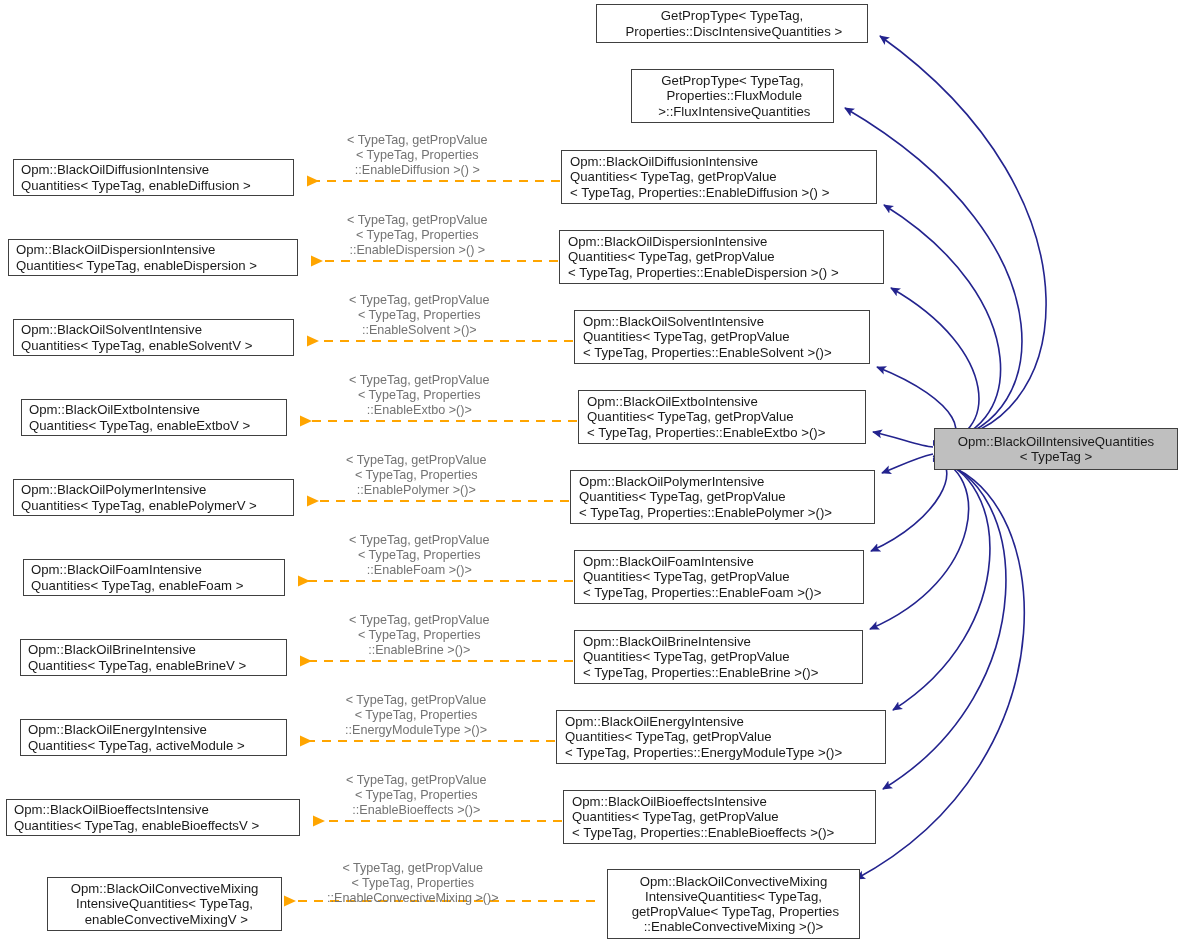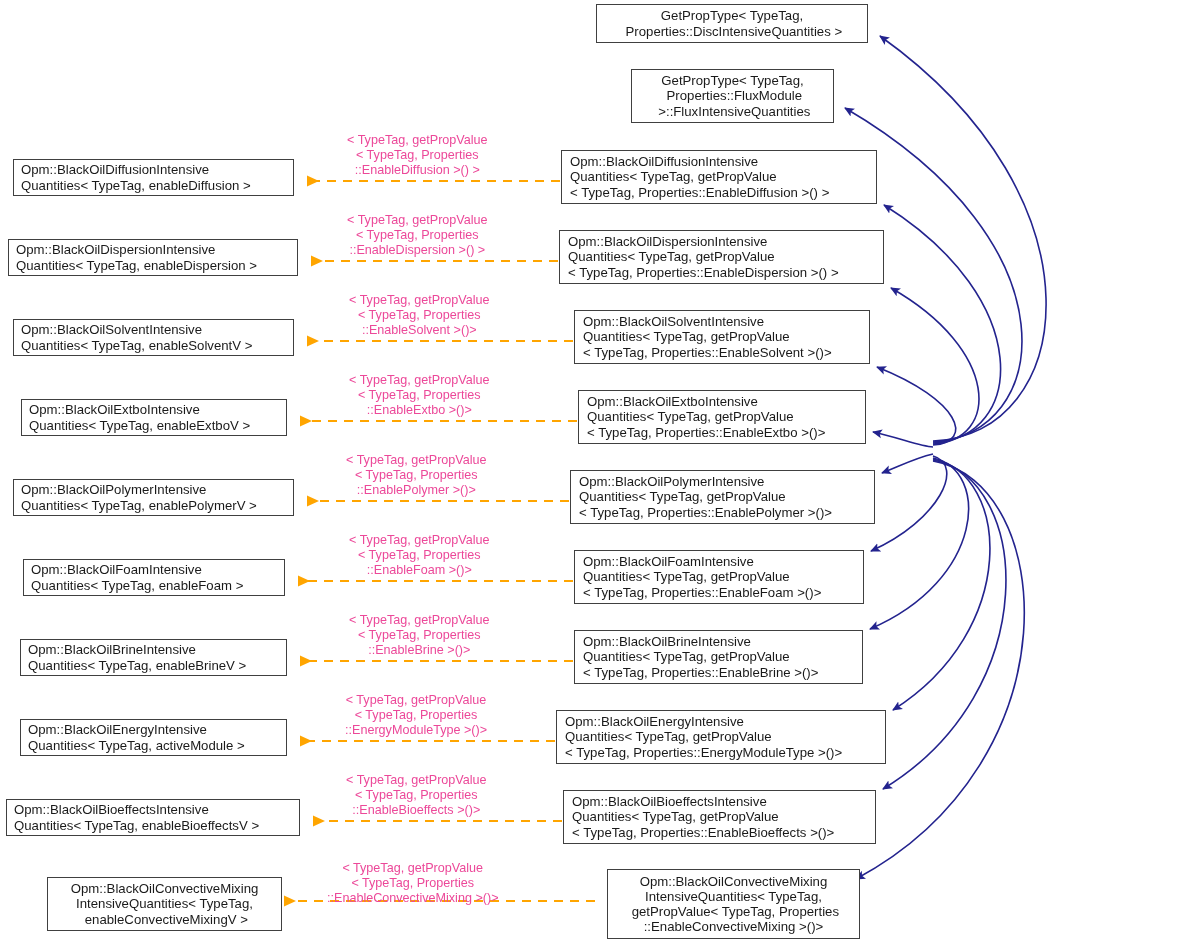--- a/index.html
+++ b/index.html
@@ -56,21 +56,21 @@
   .node.centered-text {
     text-align: center;
     justify-content: center;
     padding-left: 0;
     margin-left: 11px;
   }
   .edge-label {
     position: absolute;
     font-size: 12.6px;
     line-height: 15px;
-    color: #ec4899;
+    color: #737373;
     white-space: pre;
     text-align: center;
     font-family: "Liberation Sans", sans-serif;
   }
 </style>
 </head>
 <body>
 
 <div id="diagram">
 
@@ -185,20 +185,22 @@
   <div class="node left-node" style="left:20px; top:719px; width:267px; height:37px;">Opm::BlackOilEnergyIntensive
 Quantities&lt; TypeTag, activeModule &gt;</div>
 
   <div class="node left-node" style="left:6px; top:799px; width:294px; height:37px;">Opm::BlackOilBioeffectsIntensive
 Quantities&lt; TypeTag, enableBioeffectsV &gt;</div>
 
   <div class="node centered-text" style="left:36px; top:877px; width:235px; height:54px;">Opm::BlackOilConvectiveMixing
 IntensiveQuantities&lt; TypeTag,
  enableConvectiveMixingV &gt;</div>
 
+  <div class="node center-node" style="left:934px; top:428px; width:244px; height:42px;">Opm::BlackOilIntensiveQuantities
+&lt; TypeTag &gt;</div>
 
   <div class="edge-label" style="left:347px; top:133px;">&lt; TypeTag, getPropValue
 &lt; TypeTag, Properties
 ::EnableDiffusion &gt;() &gt;</div>
 
   <div class="edge-label" style="left:347px; top:213px;">&lt; TypeTag, getPropValue
 &lt; TypeTag, Properties
 ::EnableDispersion &gt;() &gt;</div>
 
   <div class="edge-label" style="left:349px; top:293px;">&lt; TypeTag, getPropValue

